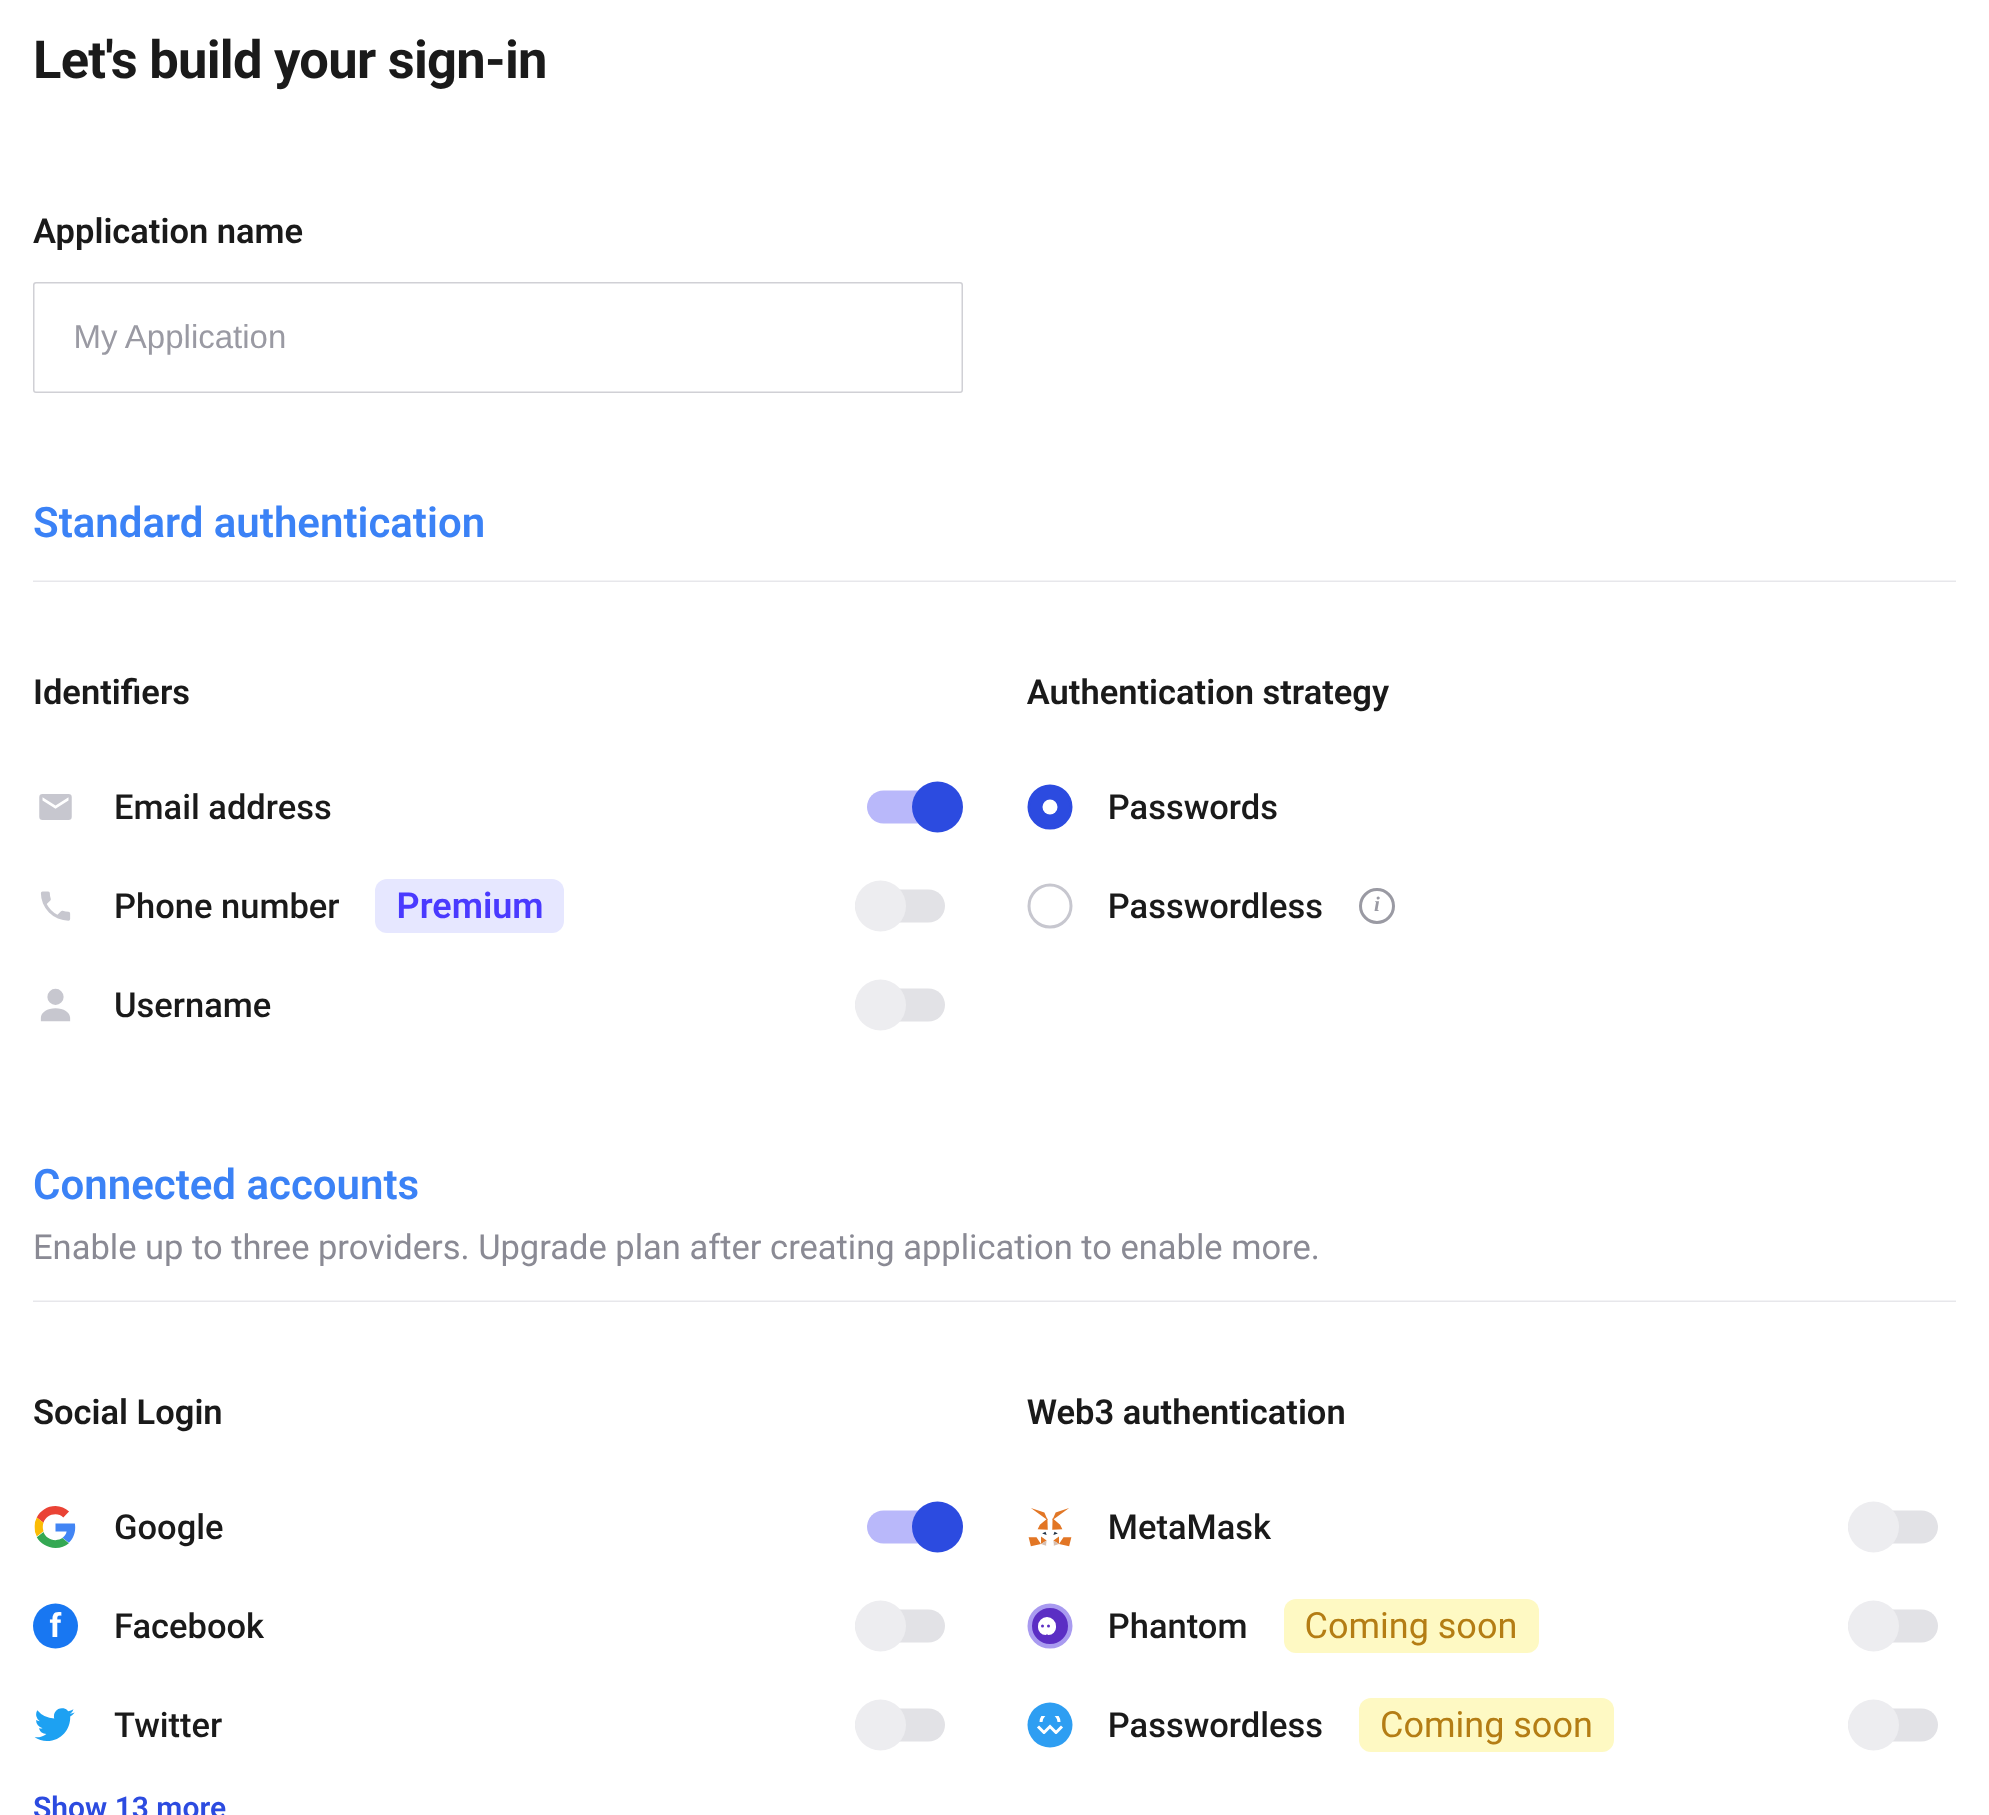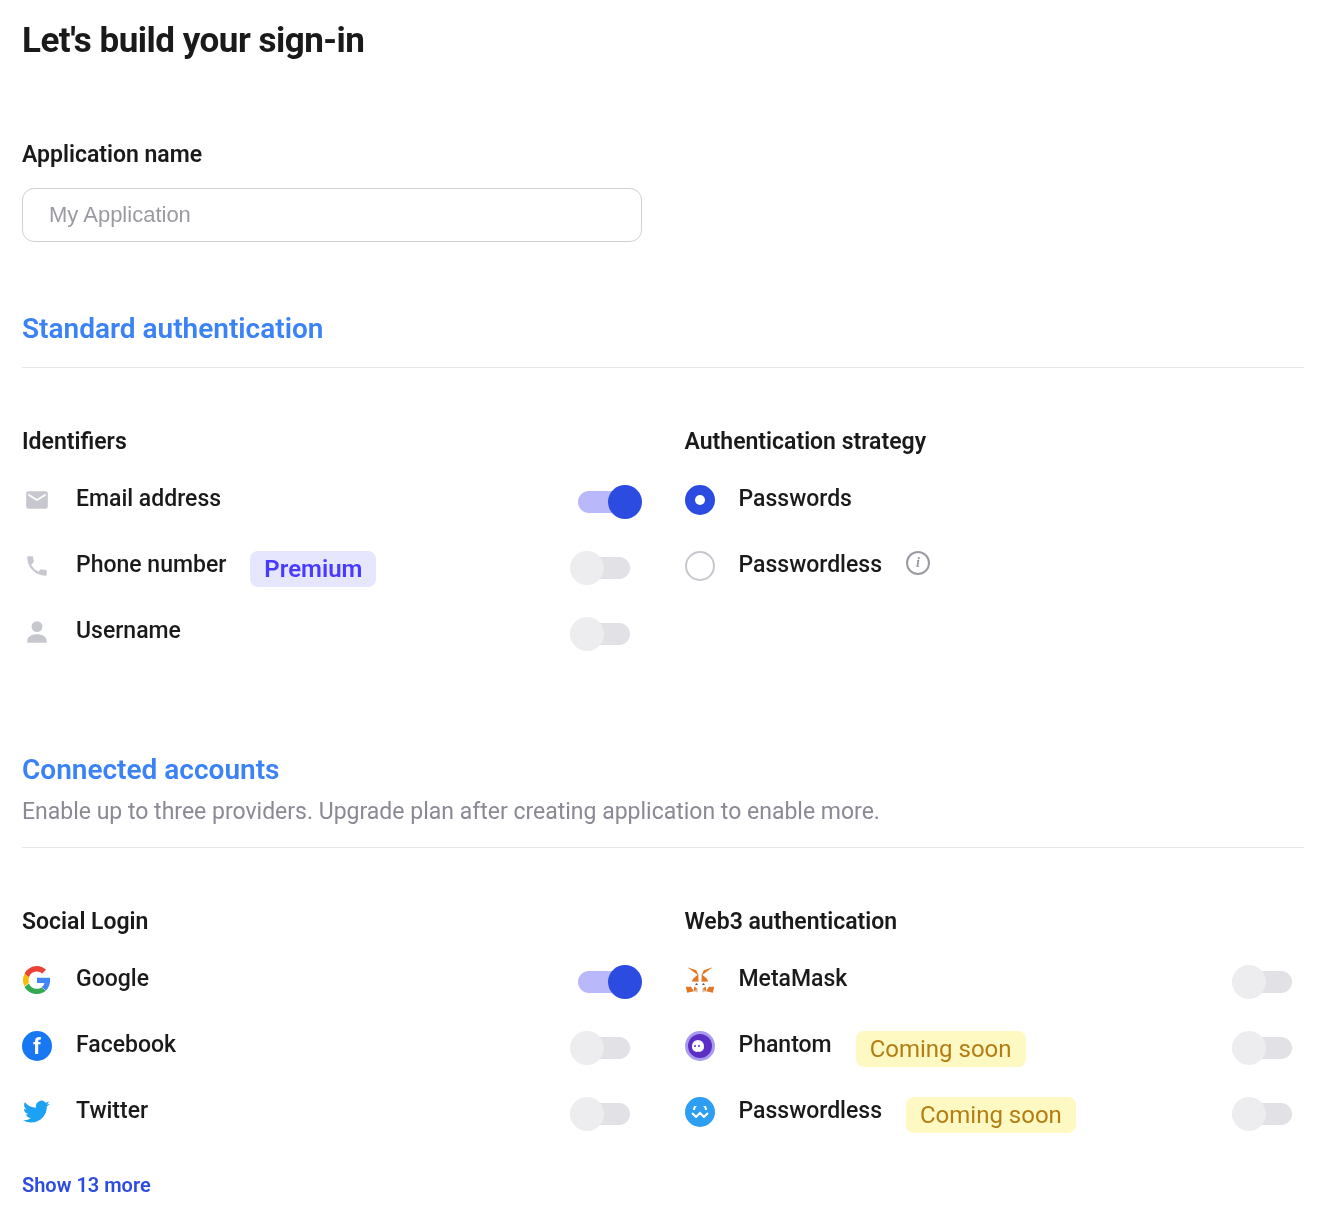--- a/index.html
+++ b/index.html
@@ -20,23 +20,23 @@
     }
     .field-label {
       font-size: 23px;
       font-weight: 600;
       color: #1a1a1a;
       margin-bottom: 20px;
       display: block;
     }
     input.text-input {
       width: 620px;
-      height: 54px;
+      height: 74px;
       border: 1px solid #d0d0d5;
-      border-radius: 12px;
+      border-radius: 2px;
       padding: 0 26px;
       font-size: 22px;
       color: #ef4444;
       background: #fff;
     }
     input.text-input::placeholder { color: #9a9aa3; }
 
     .section-heading {
       font-size: 28px;
       font-weight: 600;
@@ -63,21 +63,21 @@
     }
     .col { flex: 1; min-width: 0; }
     .col-title {
       font-size: 23px;
       font-weight: 600;
       margin-bottom: 30px;
     }
 
     .row {
       display: flex;
-      align-items: flex-start;
+      align-items: center;
       gap: 24px;
       height: 66px;
     }
     .row .icon {
       width: 30px;
       height: 30px;
       display: flex;
       align-items: center;
       justify-content: center;
       flex-shrink: 0;

